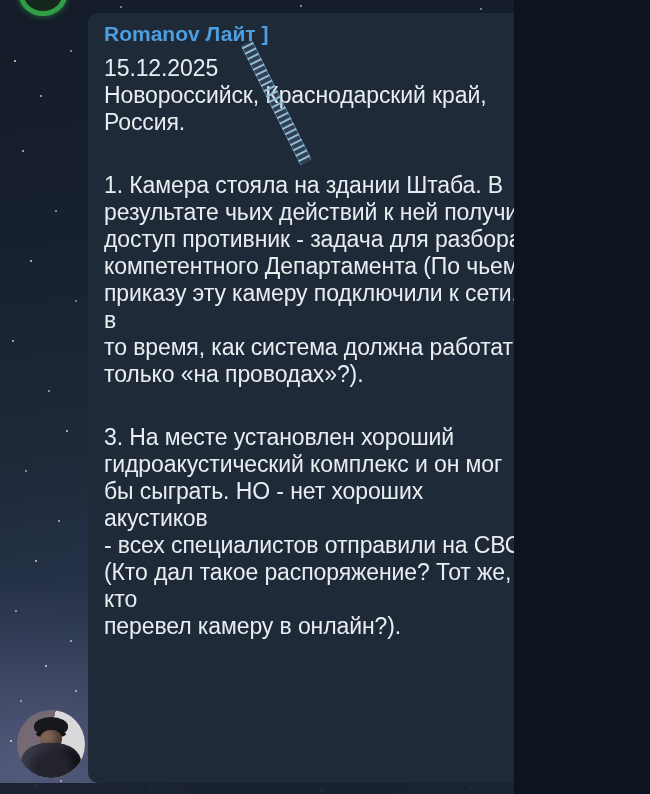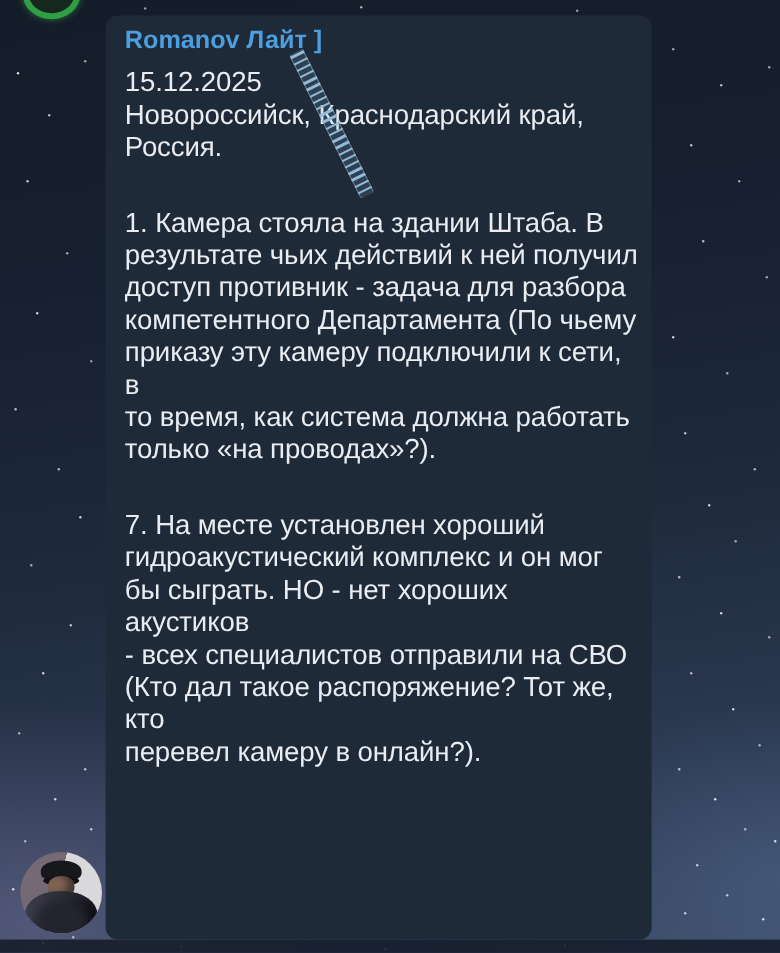--- a/index.html
+++ b/index.html
@@ -1,18 +1,18 @@
 <!DOCTYPE html>
 <html style="--accent-blue: #4d9ede; --summary-blue: #6d9cc5; --bubble-bg: #1f2a39; --text: #e9edf2;"><head>
 <meta charset="utf-8">
 <style>
   html,body{margin:0;padding:0;background:#0e141f;}
   .screen{
     position:relative;
-    width:650px;height:794px;
+    width:514px;height:794px;
     overflow:hidden;
     font-family:"Liberation Sans", sans-serif;
   }
   
   .sky{
     position:absolute;inset:0;
     background:
       radial-gradient(ellipse 420px 300px at 4% 96%, rgba(130,122,168,0.38), rgba(130,122,168,0) 60%),
       radial-gradient(ellipse 300px 220px at 100% 92%, rgba(90,120,165,0.30), rgba(90,120,165,0) 65%),
       linear-gradient(172deg,#151c29 0%, #172030 28%, #1d2838 52%, #28354c 74%, #36455f 90%, #3e4c69 100%);
@@ -152,21 +152,21 @@
     <div class="msg-text para">1. Камера стояла на здании Штаба. В
 результате чьих действий к ней получил
 доступ противник - задача для разбора
 компетентного Департамента (По чьему
 приказу эту камеру подключили к сети, в
 то время, как система должна работать
 только «на проводах»?).</div>
 
 
 
-    <div class="msg-text para">7. На месте установлен хороший
+    <div class="msg-text para">3. На месте установлен хороший
 гидроакустический комплекс и он мог
 бы сыграть. НО - нет хороших акустиков
 - всех специалистов отправили на СВО
 (Кто дал такое распоряжение? Тот же, кто
 перевел камеру в онлайн?).</div>
   </div>
 
   <div class="avatar">
     <div class="cap"></div>
     <div class="face"></div>

